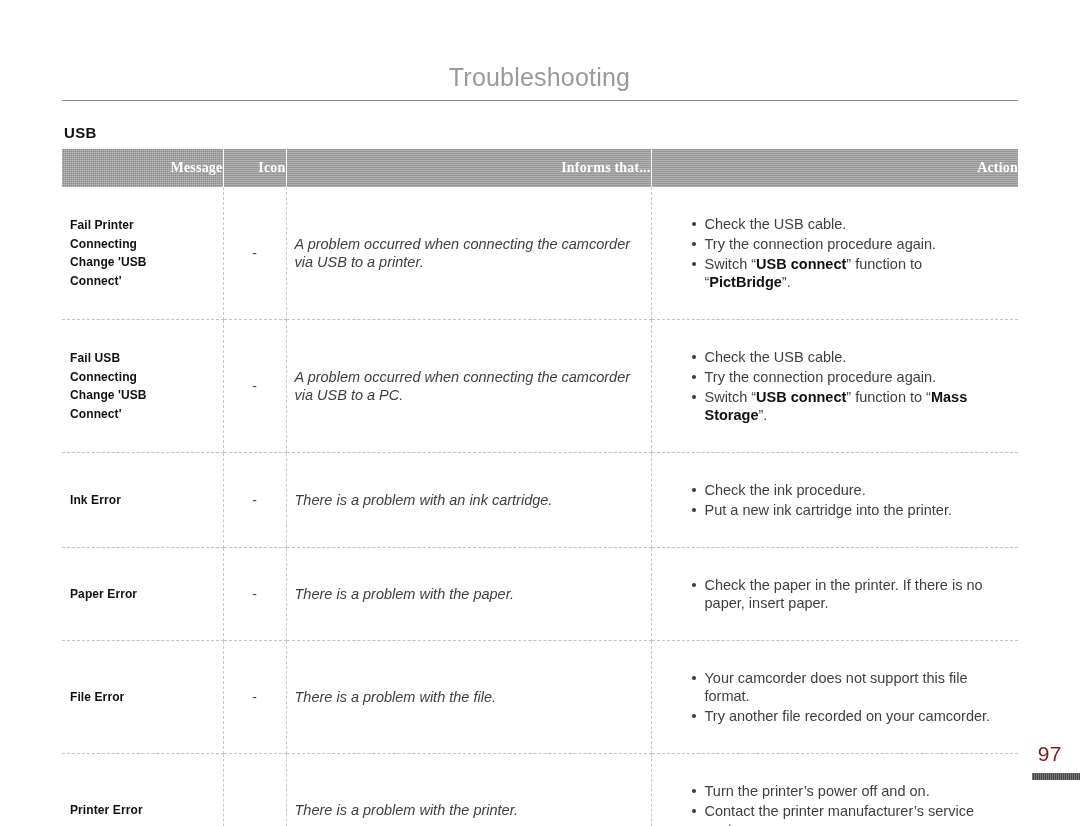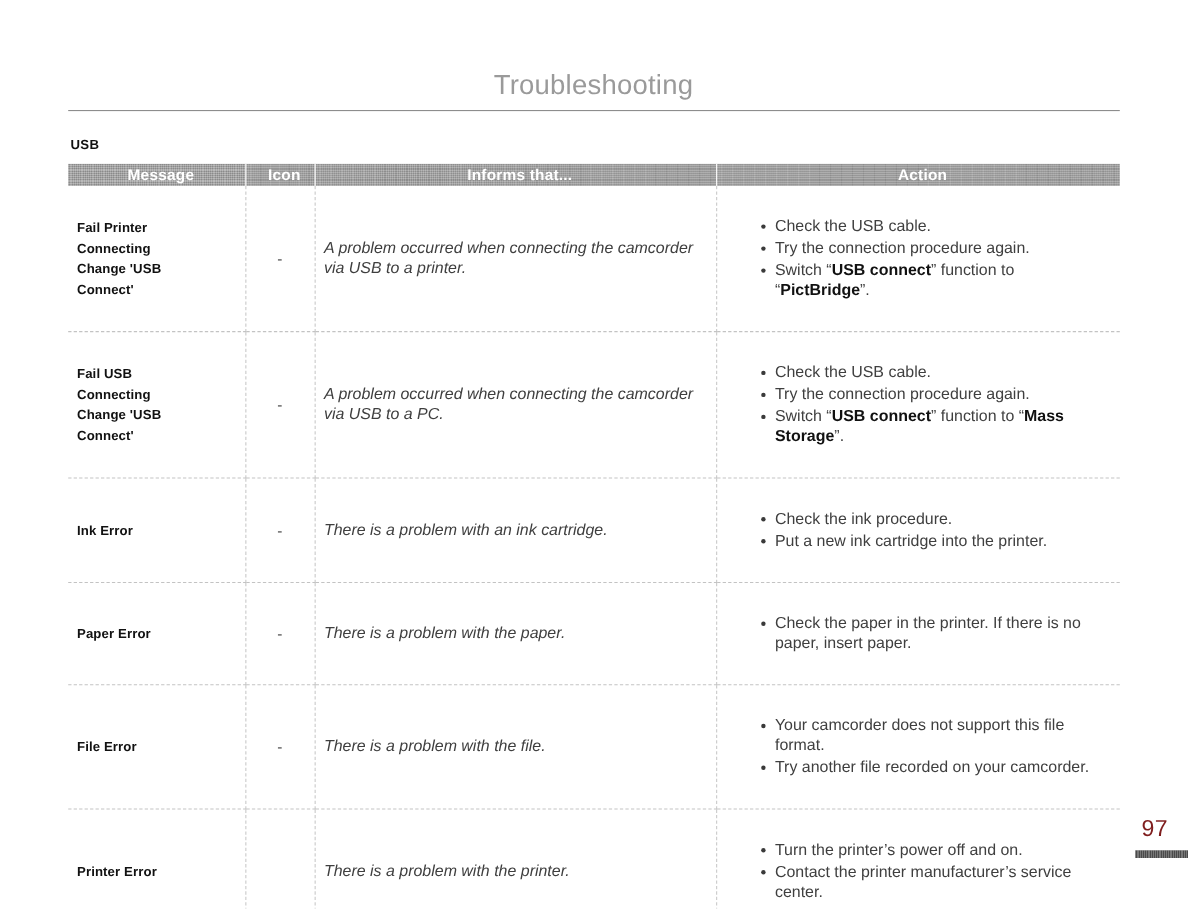--- a/index.html
+++ b/index.html
@@ -37,21 +37,21 @@
     height: 1px;
     background: #8d8d8d;
     width: 100%;
   }
 
   
   #section-label {
     position: absolute;
     left: 64px;
     top: 124px;
-    font-size: 12px;
+    font-size: 15px;
     font-weight: 700;
     color: #111;
     letter-spacing: 0.3px;
   }
 
   
   #usb-table {
     position: absolute;
     left: 62px;
     top: 149px;
@@ -66,26 +66,27 @@
 
   thead th {
     
     background-color: #9b9b9b;
     background-image:
       repeating-linear-gradient(0deg,  rgba(255,255,255,.18) 0 1px, rgba(0,0,0,.06) 1px 2px),
       repeating-linear-gradient(90deg, rgba(255,255,255,.16) 0 1px, rgba(0,0,0,.05) 1px 2px);
     color: #ffffff;
     font-size: 14px;
     font-weight: 700;
-    text-align: center;
-    height: 20px;
+    text-align: right;
+    height: 38px;
     padding: 0 0 0 8px;
     vertical-align: middle;
     letter-spacing: 0.2px;
     border-right: 1px solid #ffffff;
+    font-family: Liberation Serif, serif;
   }
   thead th:last-child { border-right: none; }
 
   tbody td {
     border-bottom: 1px dashed #c3c3c3;
     border-right: 1px dashed #c9c9c9;
     vertical-align: middle;
     font-size: 14.5px;
     color: #3b3b3b;
     line-height: 18px;

